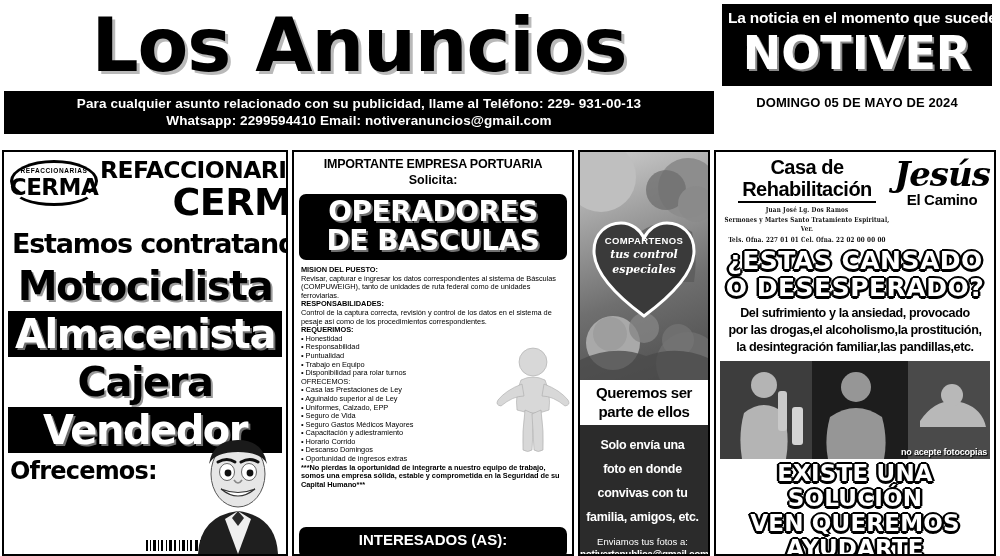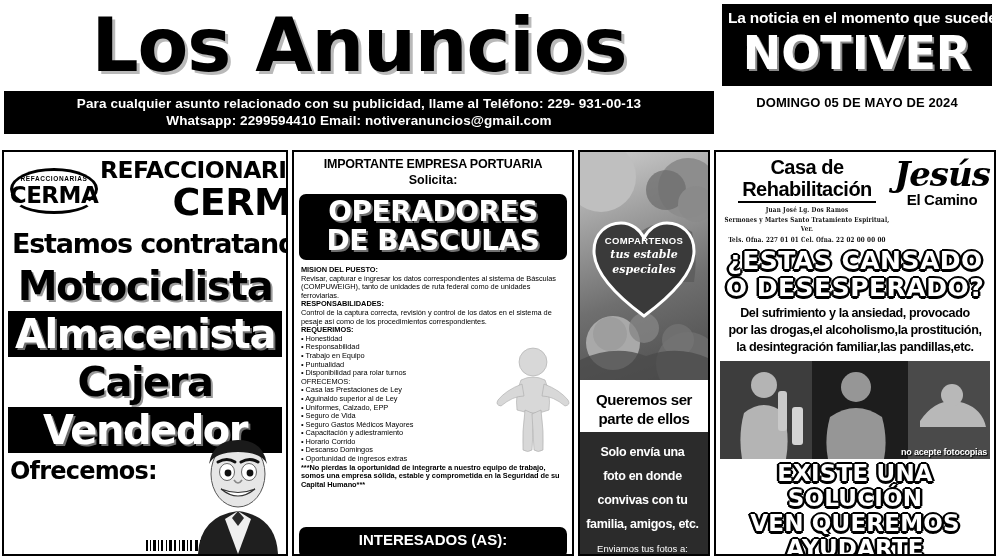--- a/index.html
+++ b/index.html
@@ -47,21 +47,21 @@
 
   
   .cols { display:flex; width:1000px; height:406px; padding:0 2px; gap:4px; }
   .col { border:2px solid #000; background:#fff; overflow:hidden; position:relative; }
   .col1 { width:286px; }
   .col2 { width:282px; }
   .col3 { width:132px; }
   .col4 { width:282px; }
 
   
-  .cerma-head { display:flex; align-items:center; padding:6px 4px 2px 4px; }
+  .cerma-head { display:flex; padding:6px 4px 2px 4px; }
   .cerma-logo { width:92px; height:48px; position:relative; flex:none; }
   .cerma-logo .arc {
     position:absolute; left:2px; right:2px; top:2px; height:42px;
     border:3px solid #000; border-radius:50%/50%;
     border-bottom-color:transparent;
   }
   .cerma-logo .arc2 {
     position:absolute; left:4px; right:4px; bottom:0px; height:34px;
     border:3px solid #000; border-radius:50%/50%;
     border-top-color:transparent; border-left-color:transparent; border-right-color:transparent;
@@ -143,21 +143,21 @@
   .heart-txt {
     position:absolute; left:0; right:0; top:14px; text-align:center; color:#fff;
   }
   .heart-txt .t1 { font-weight:bold; font-size:9.5px; letter-spacing:0.4px; }
   .heart-txt .t2 {
     font-family:"DejaVu Serif", serif; font-style:italic; font-weight:bold;
     font-size:11px; line-height:13px; margin-top:2px;
   }
   .c3-queremos {
     text-align:center; padding:3px 2px 4px 2px;
-    font-weight:bold; font-size:15px; line-height:19px; letter-spacing:-0.4px;margin-top:7px;
+    font-weight:bold; font-size:15px; line-height:19px; letter-spacing:-0.4px;
   }
   .c3-dark {
     background:#2b2b2b; color:#fff; text-align:center;
     padding:8px 3px 6px 0; height:130px;
   }
   .c3-dark .ln {
     font-weight:bold; font-size:12.5px; line-height:24px; letter-spacing:-0.3px;
   }
   .c3-dark .sm { font-size:9.5px; line-height:13px; margin-top:6px; }
   .c3-dark .mail { font-weight:bold; font-size:10px; line-height:13px; letter-spacing:-0.3px; }
@@ -331,22 +331,22 @@
       </div>
 
       <div class="c2-body">
         <p class="hd">MISION DEL PUESTO:</p>
         <p>Revisar, capturar e ingresar los datos correspondientes al sistema de Básculas (COMPUWEIGH), tanto de unidades de ruta federal como de unidades ferroviarias.</p>
         <p class="hd">RESPONSABILIDADES:</p>
         <p>Control de la captura correcta, revisión y control de los datos en el sistema de pesaje así como de los procedimientos correspondientes.</p>
         <p class="hd">REQUERIMOS:</p>
         <p>• Honestidad</p>
         <p>• Responsabilidad</p>
+        <p>• Puntualidad</p>
         <p>• Trabajo en Equipo</p>
-        <p>• Puntualidad</p>
         <p>• Disponibilidad para rolar turnos</p>
         <p>OFRECEMOS:</p>
         <p>• Casa las Prestaciones de Ley</p>
         <p>• Aguinaldo superior al de Ley</p>
         <p>• Uniformes, Calzado, EPP</p>
         <p>• Seguro de Vida</p>
         <p>• Seguro Gastos Médicos Mayores</p>
         <p>• Capacitación y adiestramiento</p>
         <p>• Horario Corrido</p>
         <p>• Descanso Domingos</p>
@@ -384,21 +384,21 @@
             <circle cx="98" cy="188" r="16" fill="#757575"></circle>
             <path d="M0 208 q34 -16 66 -4 q34 -12 66 4 l0 20 l-132 0z" fill="#4a4a4a"></path>
           </g>
         </svg>
         <div class="heart">
           <svg width="104" height="100" viewBox="0 0 104 100" style="position:absolute;left:0;top:0;">
             <path d="M52 95 C10 64 2 44 2 30 C2 12 15 2 29 2 C40 2 48 9 52 17 C56 9 64 2 75 2 C89 2 102 12 102 30 C102 44 94 64 52 95 Z" fill="#3a3a3a" stroke="#fff" stroke-width="3"></path>
           </svg>
           <div class="heart-txt">
             <div class="t1">COMPARTENOS</div>
-            <div class="t2">tus estable</div>
+            <div class="t2">tus control</div>
             <div class="t2">especiales</div>
           </div>
         </div>
       </div>
 
       <div class="c3-queremos">
         <div>Queremos ser</div>
         <div>parte de ellos</div>
       </div>
 

